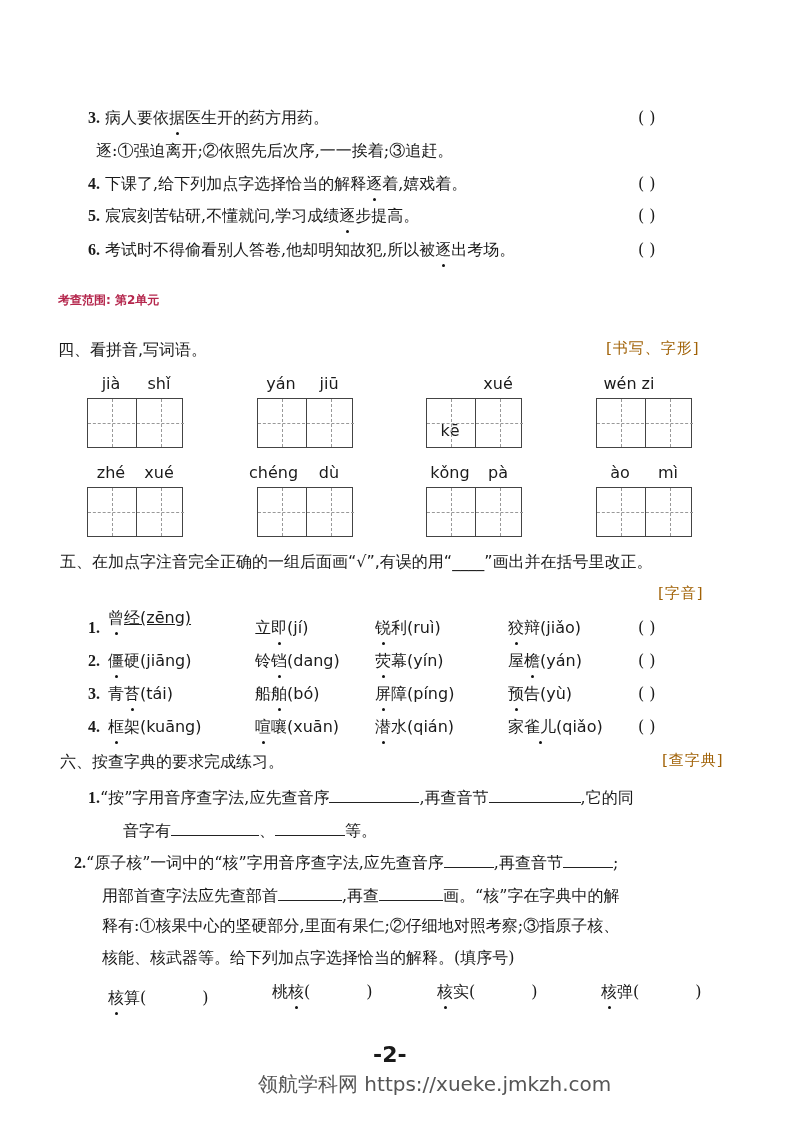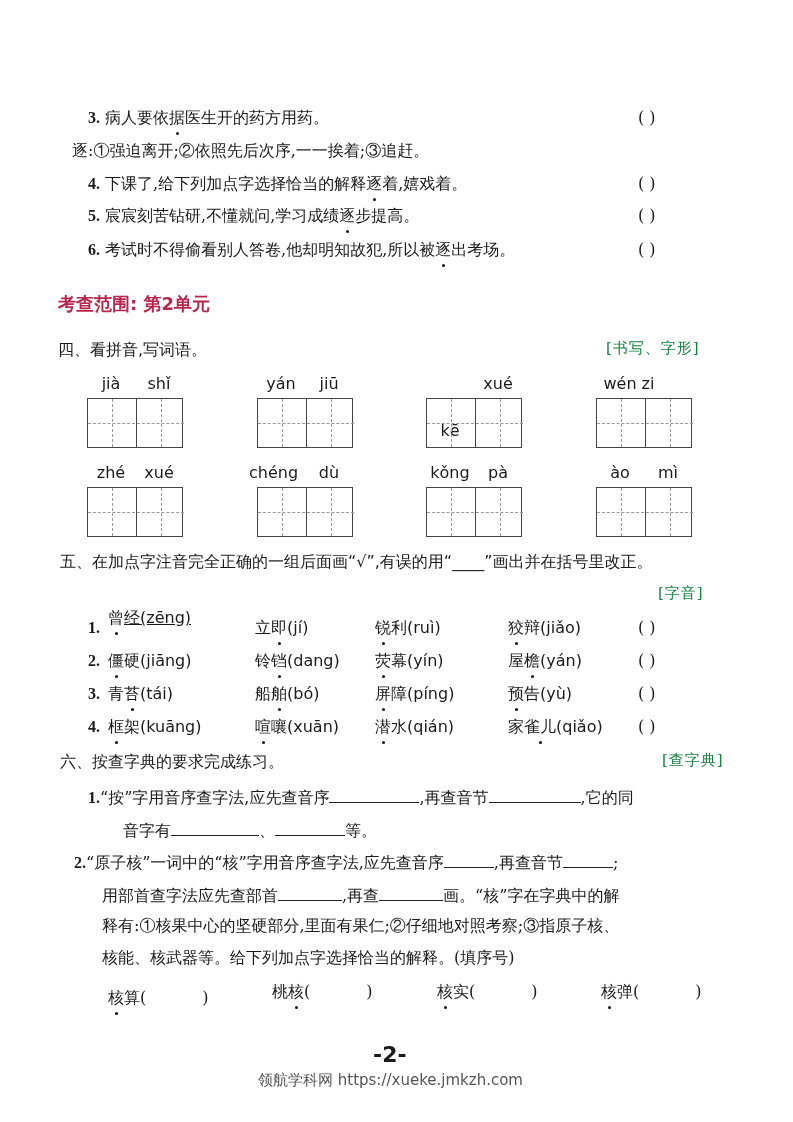--- a/index.html
+++ b/index.html
@@ -5,43 +5,43 @@
   html, body { margin:0; padding:0; background:#fff; }
   body { width:793px; height:1122px; position:relative; overflow:hidden;
          font-family:"DejaVu Serif", "Liberation Serif", serif; color:#1a1a1a; }
   .abs { position:absolute; white-space:nowrap; }
   .line { font-size:16px; line-height:20px; }
   .num { font-weight:bold; font-family:"Liberation Serif", serif; }
   .dot { position:relative; display:inline-block; }
   .dot::after { content:""; position:absolute; left:50%; bottom:-7px; width:3px; height:3px;
                 margin-left:-1.5px; background:#111; border-radius:50%; }
   .sans { font-family:"DejaVu Sans", "Liberation Sans", sans-serif; }
-  .scope { color:#b5274d; font-weight:bold; font-size:18px; font-family:"DejaVu Sans", sans-serif; }
-  .tag { color:#15803d; font-size:15px; letter-spacing:1px; }
+  .scope { color:#b5274d; font-weight:bold; font-size:12px; font-family:"DejaVu Sans", sans-serif; }
+  .tag { color:#a16207; font-size:15px; letter-spacing:1px; }
   .section { font-size:16px; font-family:"DejaVu Sans", sans-serif; }
   .pinyin { position:absolute; font-family:"DejaVu Sans", sans-serif; font-size:16px; text-align:center; width:48px; }
   .box { position:absolute; width:96px; height:50px; border:1.5px solid #444; box-sizing:border-box; }
   .box .cell { position:absolute; top:0; width:47px; height:100%; }
   .box .cell.c2 { left:48px; border-left:1.5px solid #444; }
   .box .vd { position:absolute; top:0; bottom:0; left:50%; border-left:1px dashed #999; }
   .box .hd { position:absolute; left:0; right:0; top:50%; border-top:1px dashed #999; }
   .blank { display:inline-block; border-bottom:1px solid #222; height:16px; vertical-align:baseline; }
   .footer-num { font-family:"DejaVu Sans", sans-serif; font-weight:bold; font-size:22px; }
-  .footer-url { font-family:"DejaVu Sans", sans-serif; font-size:15px; color:#555;text-align:center; }
+  .footer-url { font-family:"DejaVu Sans", sans-serif; font-size:20px; color:#555;text-align:center; }
 </style>
 </head>
 <body>
 
 <div class="abs line" style="left:88px;top:108px;">
   <span class="num">3.</span>
   <span>病人要依</span><span class="dot">据</span><span>医生开的药方用药。</span>
 </div>
 <div class="abs line" style="left:638px;top:108px;">(          )</div>
 
-<div class="abs line" style="left:72px;top:141px;">逐:①强迫离开;②依照先后次序,一一挨着;③追赶。</div>
+<div class="abs line" style="left:96px;top:141px;">逐:①强迫离开;②依照先后次序,一一挨着;③追赶。</div>
 
 <div class="abs line" style="left:88px;top:174px;">
   <span class="num">4.</span>
   <span>下课了,给下列加点字选择恰当的解释</span><span class="dot">逐</span><span>着,嬉戏着。</span>
 </div>
 <div class="abs line" style="left:638px;top:174px;">(          )</div>
 
 <div class="abs line" style="left:88px;top:206px;">
   <span class="num">5.</span>
   <span>宸宸刻苦钻研,不懂就问,学习成绩</span><span class="dot">逐</span><span>步提高。</span>

